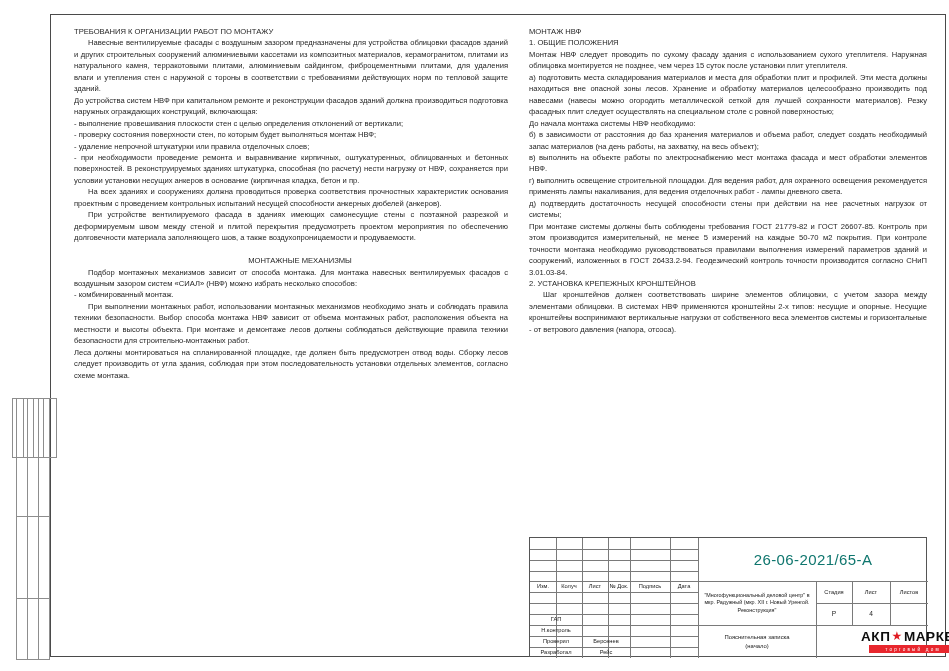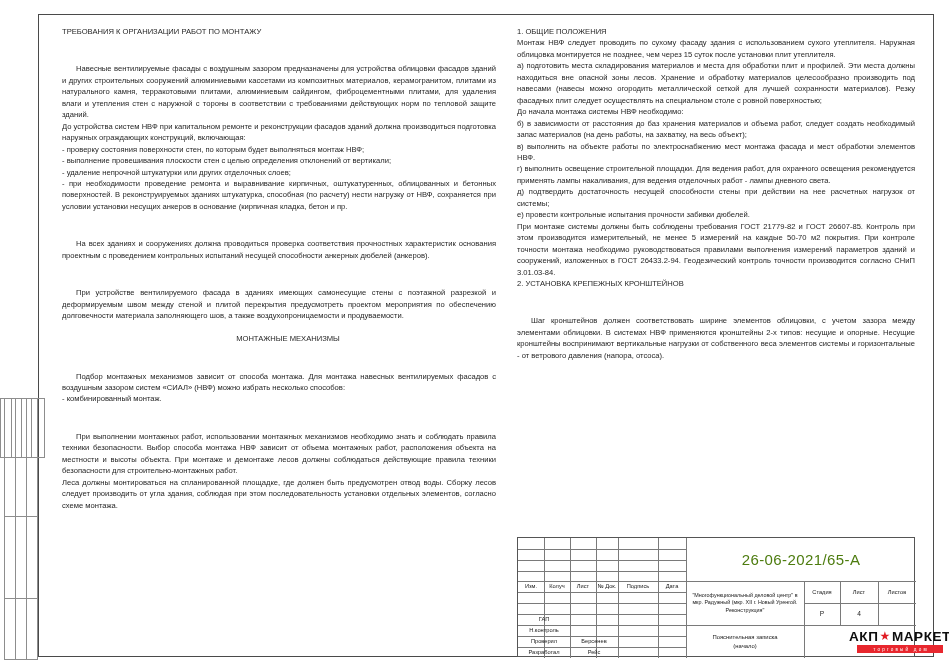--- a/index.html
+++ b/index.html
@@ -10,21 +10,21 @@
     width: 949px; height: 671px;
     font-family: "Liberation Sans", "DejaVu Sans", sans-serif;
     color: #1a1a1a;
     overflow: hidden;
     position: relative;
   }
 
   
   #page {
     position: absolute;
-    left: 0; top: 0;
+    left: 12px; top: 0;
     width: 769px; height: 671px;
     background: #fff;
   }
   .frame-border {
     position: absolute;
     left: 38px; top: 14px;
     width: 896px; height: 643px;
     border: 1.3px solid #4a4a4a;
     box-sizing: border-box;
   }
@@ -91,21 +91,21 @@
   }
   .col p.hdr {
     text-align: left;
     text-indent: 0;
     margin-bottom: 0px;
   }
   .col p.hdr-ind {
     text-align: center;
     text-indent: 18px;
   }
-  .col p.ind  { text-indent: 14px; margin-top: 26px; }
+  .col p.ind  { text-indent: 14px; }
   .col p.noind { text-indent: 0; }
   .col p.last { text-align: left; }
   .col p.gap { height: 11.45px; }
 
   
   .titleblock {
     position: absolute;
     left: 517px;
     top: 537px;
     width: 398px;
@@ -128,21 +128,21 @@
     align-items: center;
     justify-content: center;
     text-align: center;
     box-sizing: border-box;
     line-height: 1.15;
     overflow: hidden;
   }
   .tb-doc-number {
     font-size: 15px;
     letter-spacing: 0.4px;
-    color: #4d7c0f;
+    color: #0f766e;
   }
   .tb-object {
     font-size: 5.4px;
     line-height: 1.35;
     padding: 0 4px;
   }
   .tb-note { font-size: 5.9px; line-height: 1.4; }
   .tb-hdr  { font-size: 5.7px; }
   .tb-val  { font-size: 6.6px; }
 
@@ -203,44 +203,44 @@
     <div class="vline" style="left:11px"></div>
     <div class="vline" style="left:22px"></div>
     <div class="hline" style="top:118px"></div>
     <div class="hline" style="top:200px"></div>
   </div>
 
   <div class="col left">
     <p class="hdr">ТРЕБОВАНИЯ К ОРГАНИЗАЦИИ РАБОТ ПО МОНТАЖУ</p>
     <p class="ind">Навесные вентилируемые фасады с воздушным зазором предназначены для устройства облицовки фасадов зданий и других строительных сооружений алюминиевыми кассетами из композитных материалов, керамогранитом, плитами из натурального камня, терракотовыми плитами, алюминиевым сайдингом, фиброцементными плитами, для удаления влаги и утепления стен с наружной с тороны в соответствии с требованиями действующих норм по тепловой защите зданий.</p>
     <p class="noind">До устройства систем НВФ при капитальном ремонте и реконструкции фасадов зданий должна производиться подготовка наружных ограждающих конструкций, включающая:</p>
+    <p class="noind">- выполнение провешивания плоскости стен с целью определения отклонений от вертикали;</p>
     <p class="noind last">- проверку состояния поверхности стен, по которым будет выполняться монтаж НВФ;</p>
-    <p class="noind">- выполнение провешивания плоскости стен с целью определения отклонений от вертикали;</p>
-    <p class="noind last">- удаление непрочной штукатурки или других отделочных слоев;</p>
+    <p class="noind last">- удаление непрочной штукатурки или правила отделочных слоев;</p>
     <p class="noind">- при необходимости проведение ремонта и выравнивание кирпичных, оштукатуренных, облицованных и бетонных поверхностей. В реконструируемых зданиях штукатурка, способная (по расчету) нести нагрузку от НВФ, сохраняется при условии установки несущих анкеров в основание (кирпичная кладка, бетон и пр.</p>
     <p class="ind">На всех зданиях и сооружениях должна проводиться проверка соответствия прочностных характеристик основания проектным с проведением контрольных испытаний несущей способности анкерных дюбелей (анкеров).</p>
     <p class="ind">При устройстве вентилируемого фасада в зданиях имеющих самонесущие стены с поэтажной разрезкой и деформируемым швом между стеной и плитой перекрытия предусмотреть проектом мероприятия по обеспечению долговечности материала заполняющего шов, а также воздухопроницаемости и продуваемости.</p>
     <p class="gap"></p>
     <p class="hdr-ind">МОНТАЖНЫЕ МЕХАНИЗМЫ</p>
     <p class="ind">Подбор монтажных механизмов зависит от способа монтажа. Для монтажа навесных вентилируемых фасадов с воздушным зазором систем «СИАЛ» (НВФ) можно избрать несколько способов:</p>
     <p class="noind last">- комбинированный монтаж.</p>
     <p class="ind">При выполнении монтажных работ, использовании монтажных механизмов необходимо знать и соблюдать правила техники безопасности. Выбор способа монтажа НВФ зависит от объема монтажных работ, расположения объекта на местности и высоты объекта. При монтаже и демонтаже лесов должны соблюдаться действующие правила техники безопасности для строительно-монтажных работ.</p>
     <p class="noind">Леса должны монтироваться на спланированной площадке, где должен быть предусмотрен отвод воды. Сборку лесов следует производить от угла здания, соблюдая при этом последовательность установки отдельных элементов, согласно схеме монтажа.</p>
   </div>
 
   <div class="col right">
+    <p class="hdr">МОНТАЖ НВФ</p>
     <p class="hdr">1. ОБЩИЕ ПОЛОЖЕНИЯ</p>
     <p class="noind">Монтаж НВФ следует проводить по сухому фасаду здания с использованием сухого утеплителя. Наружная облицовка монтируется не позднее, чем через 15 суток после установки плит утеплителя.</p>
     <p class="noind">а) подготовить места складирования материалов и места для обработки плит и профилей. Эти места должны находиться вне опасной зоны лесов. Хранение и обработку материалов целесообразно производить под навесами (навесы можно огородить металлической сеткой для лучшей сохранности материалов). Резку фасадных плит следует осуществлять на специальном столе с ровной поверхностью;</p>
     <p class="noind last">До начала монтажа системы НВФ необходимо:</p>
     <p class="noind">б) в зависимости от расстояния до баз хранения материалов и объема работ, следует создать необходимый запас материалов (на день работы, на захватку, на весь объект);</p>
     <p class="noind">в) выполнить на объекте работы по электроснабжению мест монтажа фасада и мест обработки элементов НВФ.</p>
     <p class="noind">г) выполнить освещение строительной площадки. Для ведения работ, для охранного освещения рекомендуется применять лампы накаливания, для ведения отделочных работ - лампы дневного света.</p>
     <p class="noind">д) подтвердить достаточность несущей способности стены при действии на нее расчетных нагрузок от системы;</p>
-    <p class="noind last">е) провести контрольные испытания прочности забивки дюбелей.</p>
     <p class="noind">При монтаже системы должны быть соблюдены требования ГОСТ 21779-82 и ГОСТ 26607-85. Контроль при этом производится измерительный, не менее 5 измерений на каждые 50-70 м2 покрытия. При контроле точности монтажа необходимо руководствоваться правилами выполнения измерений параметров зданий и сооружений, изложенных в ГОСТ 26433.2-94. Геодезический контроль точности производится согласно СНиП 3.01.03-84.</p>
     <p class="hdr">2. УСТАНОВКА КРЕПЕЖНЫХ КРОНШТЕЙНОВ</p>
     <p class="ind">Шаг кронштейнов должен соответствовать ширине элементов облицовки, с учетом зазора между элементами облицовки. В системах НВФ применяются кронштейны 2-х типов: несущие и опорные. Несущие кронштейны воспринимают вертикальные нагрузки от собственного веса элементов системы и горизонтальные - от ветрового давления (напора, отсоса).</p>
   </div>
 
   <div class="titleblock">
 
     <div class="tb-line-h" style="left:0;   top:11px;  width:168px;"></div>
     <div class="tb-line-h" style="left:0;   top:22px;  width:168px;"></div>
     <div class="tb-line-h" style="left:0;   top:33px;  width:168px;"></div>

